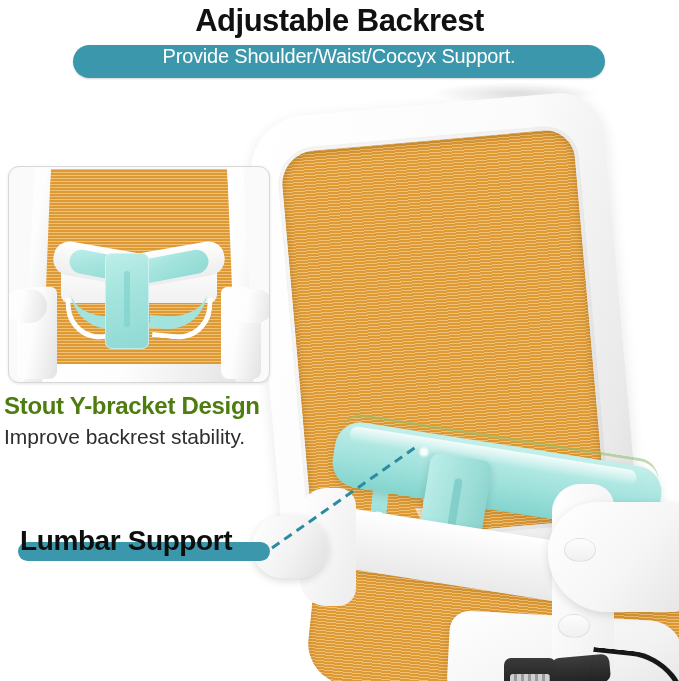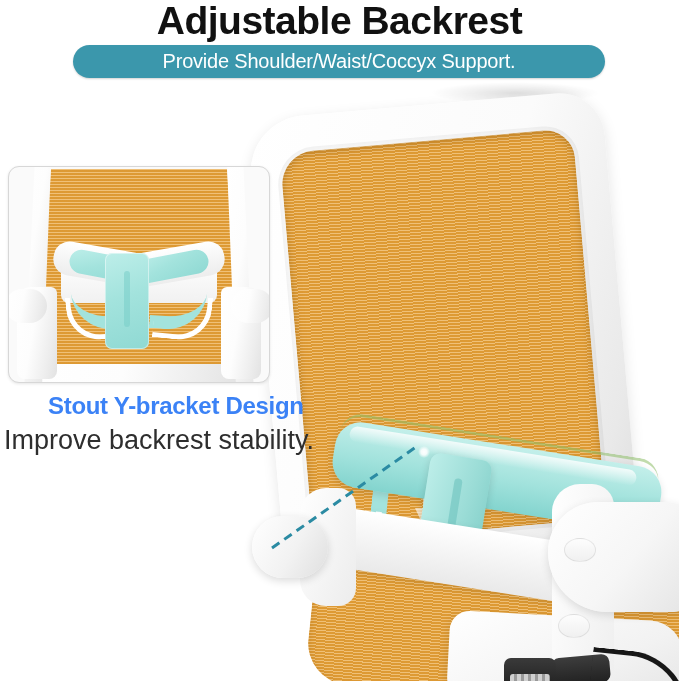--- a/index.html
+++ b/index.html
@@ -6,27 +6,27 @@
   body{
     width:679px;height:681px;
     font-family:"Liberation Sans","DejaVu Sans",sans-serif;
     overflow:hidden;position:relative;
   }
   #stage{position:absolute;inset:0;width:679px;height:681px;overflow:hidden;background:#fff;}
 
   
   .headline{
     position:absolute;left:0;top:2px;width:679px;text-align:center;
-    font-size:39px;font-weight:bold;color:#111111;letter-spacing:-0.5px;
+    font-size:31px;font-weight:bold;color:#111111;letter-spacing:-0.5px;
     line-height:38px;white-space:nowrap;
   }
   .sub-pill{
     position:absolute;left:73px;top:45px;width:532px;height:33px;
     border-radius:17px;background:#3b97ac;
-    display:flex;align-items:center;justify-content:center;
+    display:flex;justify-content:center;
     box-shadow:0 1px 2px rgba(0,0,0,.18);
   }
   .sub-pill span{
     color:#ffffff;font-size:20px;font-weight:400;white-space:nowrap;letter-spacing:-0.2px;
   }
 
   
   .inset{
     position:absolute;left:8px;top:166px;width:260px;height:215px;
     border-radius:11px;border:1px solid #d7d7d7;background:#fafafa;
@@ -110,25 +110,25 @@
     position:absolute;left:62px;top:98px;width:56px;height:52px;
     border-bottom:13px solid #a3e3dd;border-radius:0 0 0 40px;transform:rotate(-4deg);
   }
   .i-mint-wing-r{
     position:absolute;right:62px;top:98px;width:56px;height:52px;
     border-bottom:13px solid #a3e3dd;border-radius:0 0 40px 0;transform:rotate(4deg);
   }
 
   
   .blk-title{
-    position:absolute;font-weight:bold;color:#3b82f6;white-space:nowrap;margin-left:44px;
+    position:absolute;font-weight:bold;color:#4d7c0f;white-space:nowrap;
   }
   .blk-body{position:absolute;color:#333333;}
   #ybracket-title{left:4px;top:392px;font-size:24px;letter-spacing:-0.3px;}
-  #ybracket-body{left:4px;top:425px;font-size:27px;color:#2e2e2e;white-space:nowrap;}
+  #ybracket-body{left:4px;top:425px;font-size:21px;color:#2e2e2e;white-space:nowrap;}
 
   #lumbar-title-wrap{position:absolute;left:12px;top:524px;width:262px;height:36px;}
   .hl-bar{
     position:absolute;left:6px;top:18px;width:252px;height:19px;
     background:#3b97ac;border-radius:10px;
   }
   #lumbar-title{
     position:relative;font-size:28px;font-weight:bold;color:#0e0e0e;
     letter-spacing:-0.4px;white-space:nowrap;padding-left:8px;line-height:34px;
   }
@@ -377,18 +377,22 @@
       <div class="i-arm-l white-part"></div>
       <div class="i-arm-r white-part"></div>
       <div class="i-knob-l white-part"></div>
       <div class="i-knob-r white-part"></div>
     </div>
   </div>
 
   <div class="blk-title" id="ybracket-title">Stout Y-bracket Design</div>
   <div class="blk-body" id="ybracket-body">Improve backrest stability.</div>
 
+  <div id="lumbar-title-wrap">
+    <div class="hl-bar"></div>
+    <div id="lumbar-title">Lumbar Support</div>
+  </div>
 
   <svg class="callout">
     <line x1="272" y1="548" x2="416" y2="447" stroke="#2b8ba3" stroke-width="3" stroke-dasharray="9 6"></line>
   </svg>
 
 </div>
 
 </body></html>

